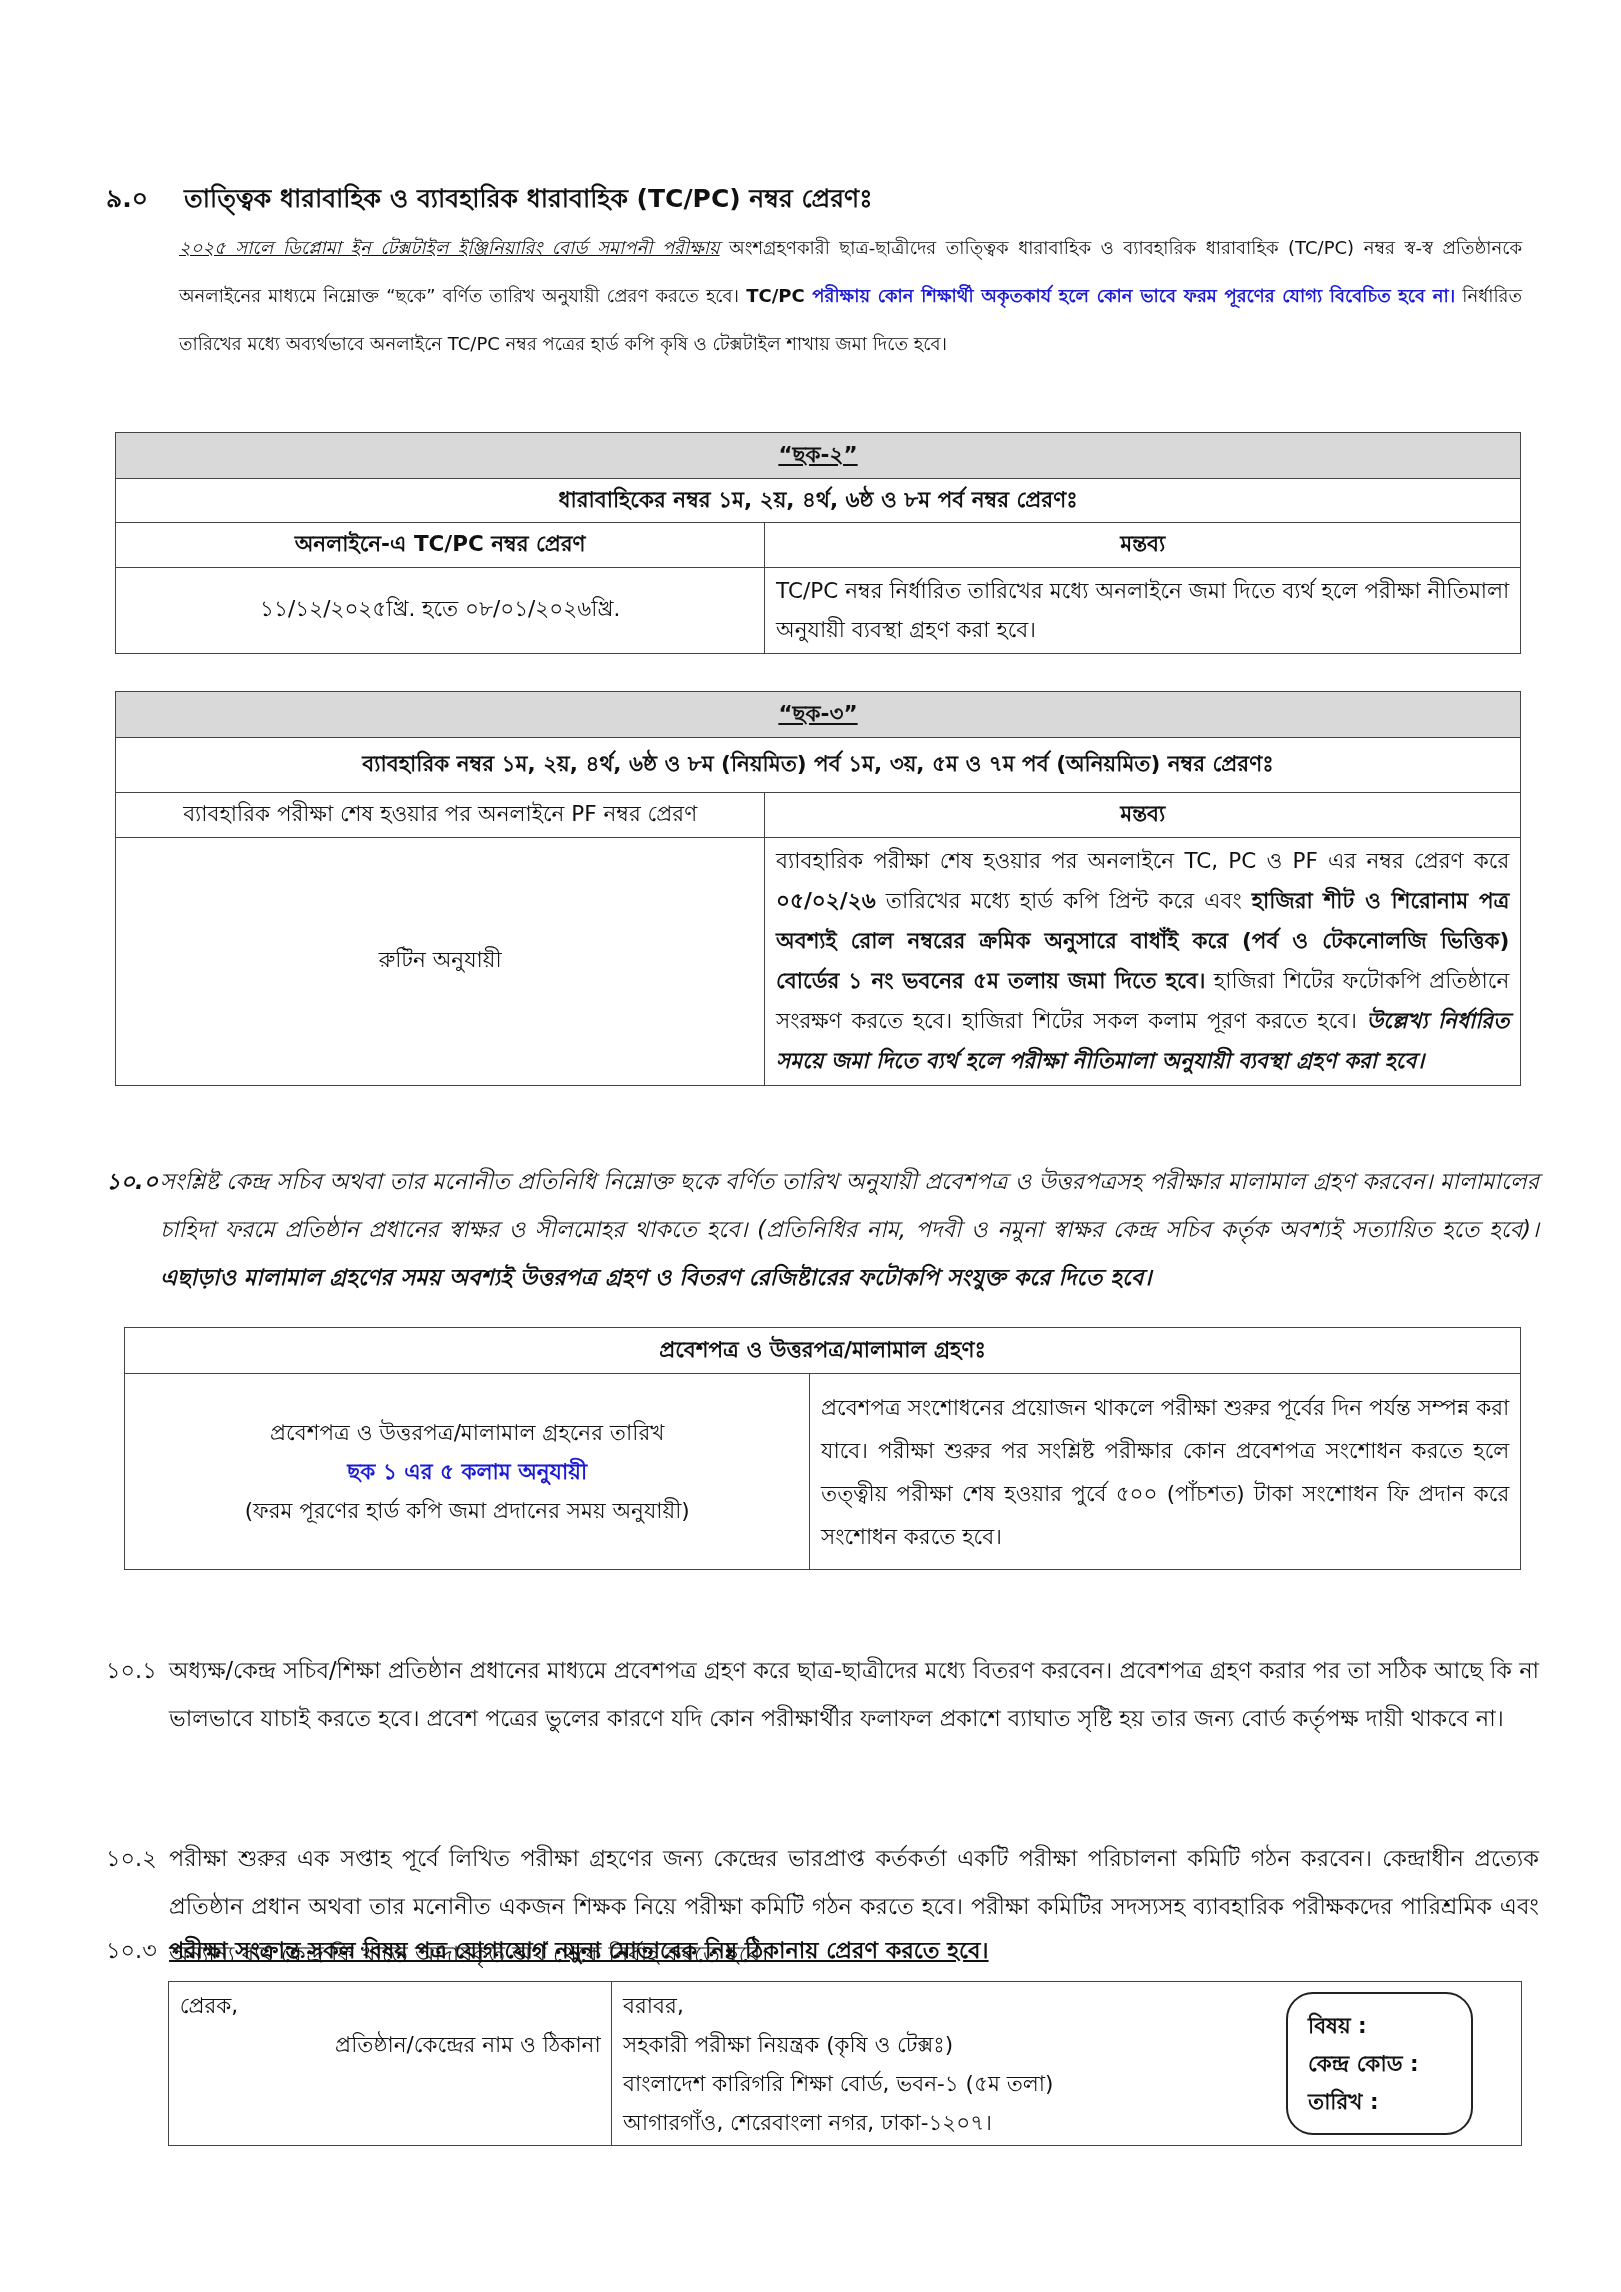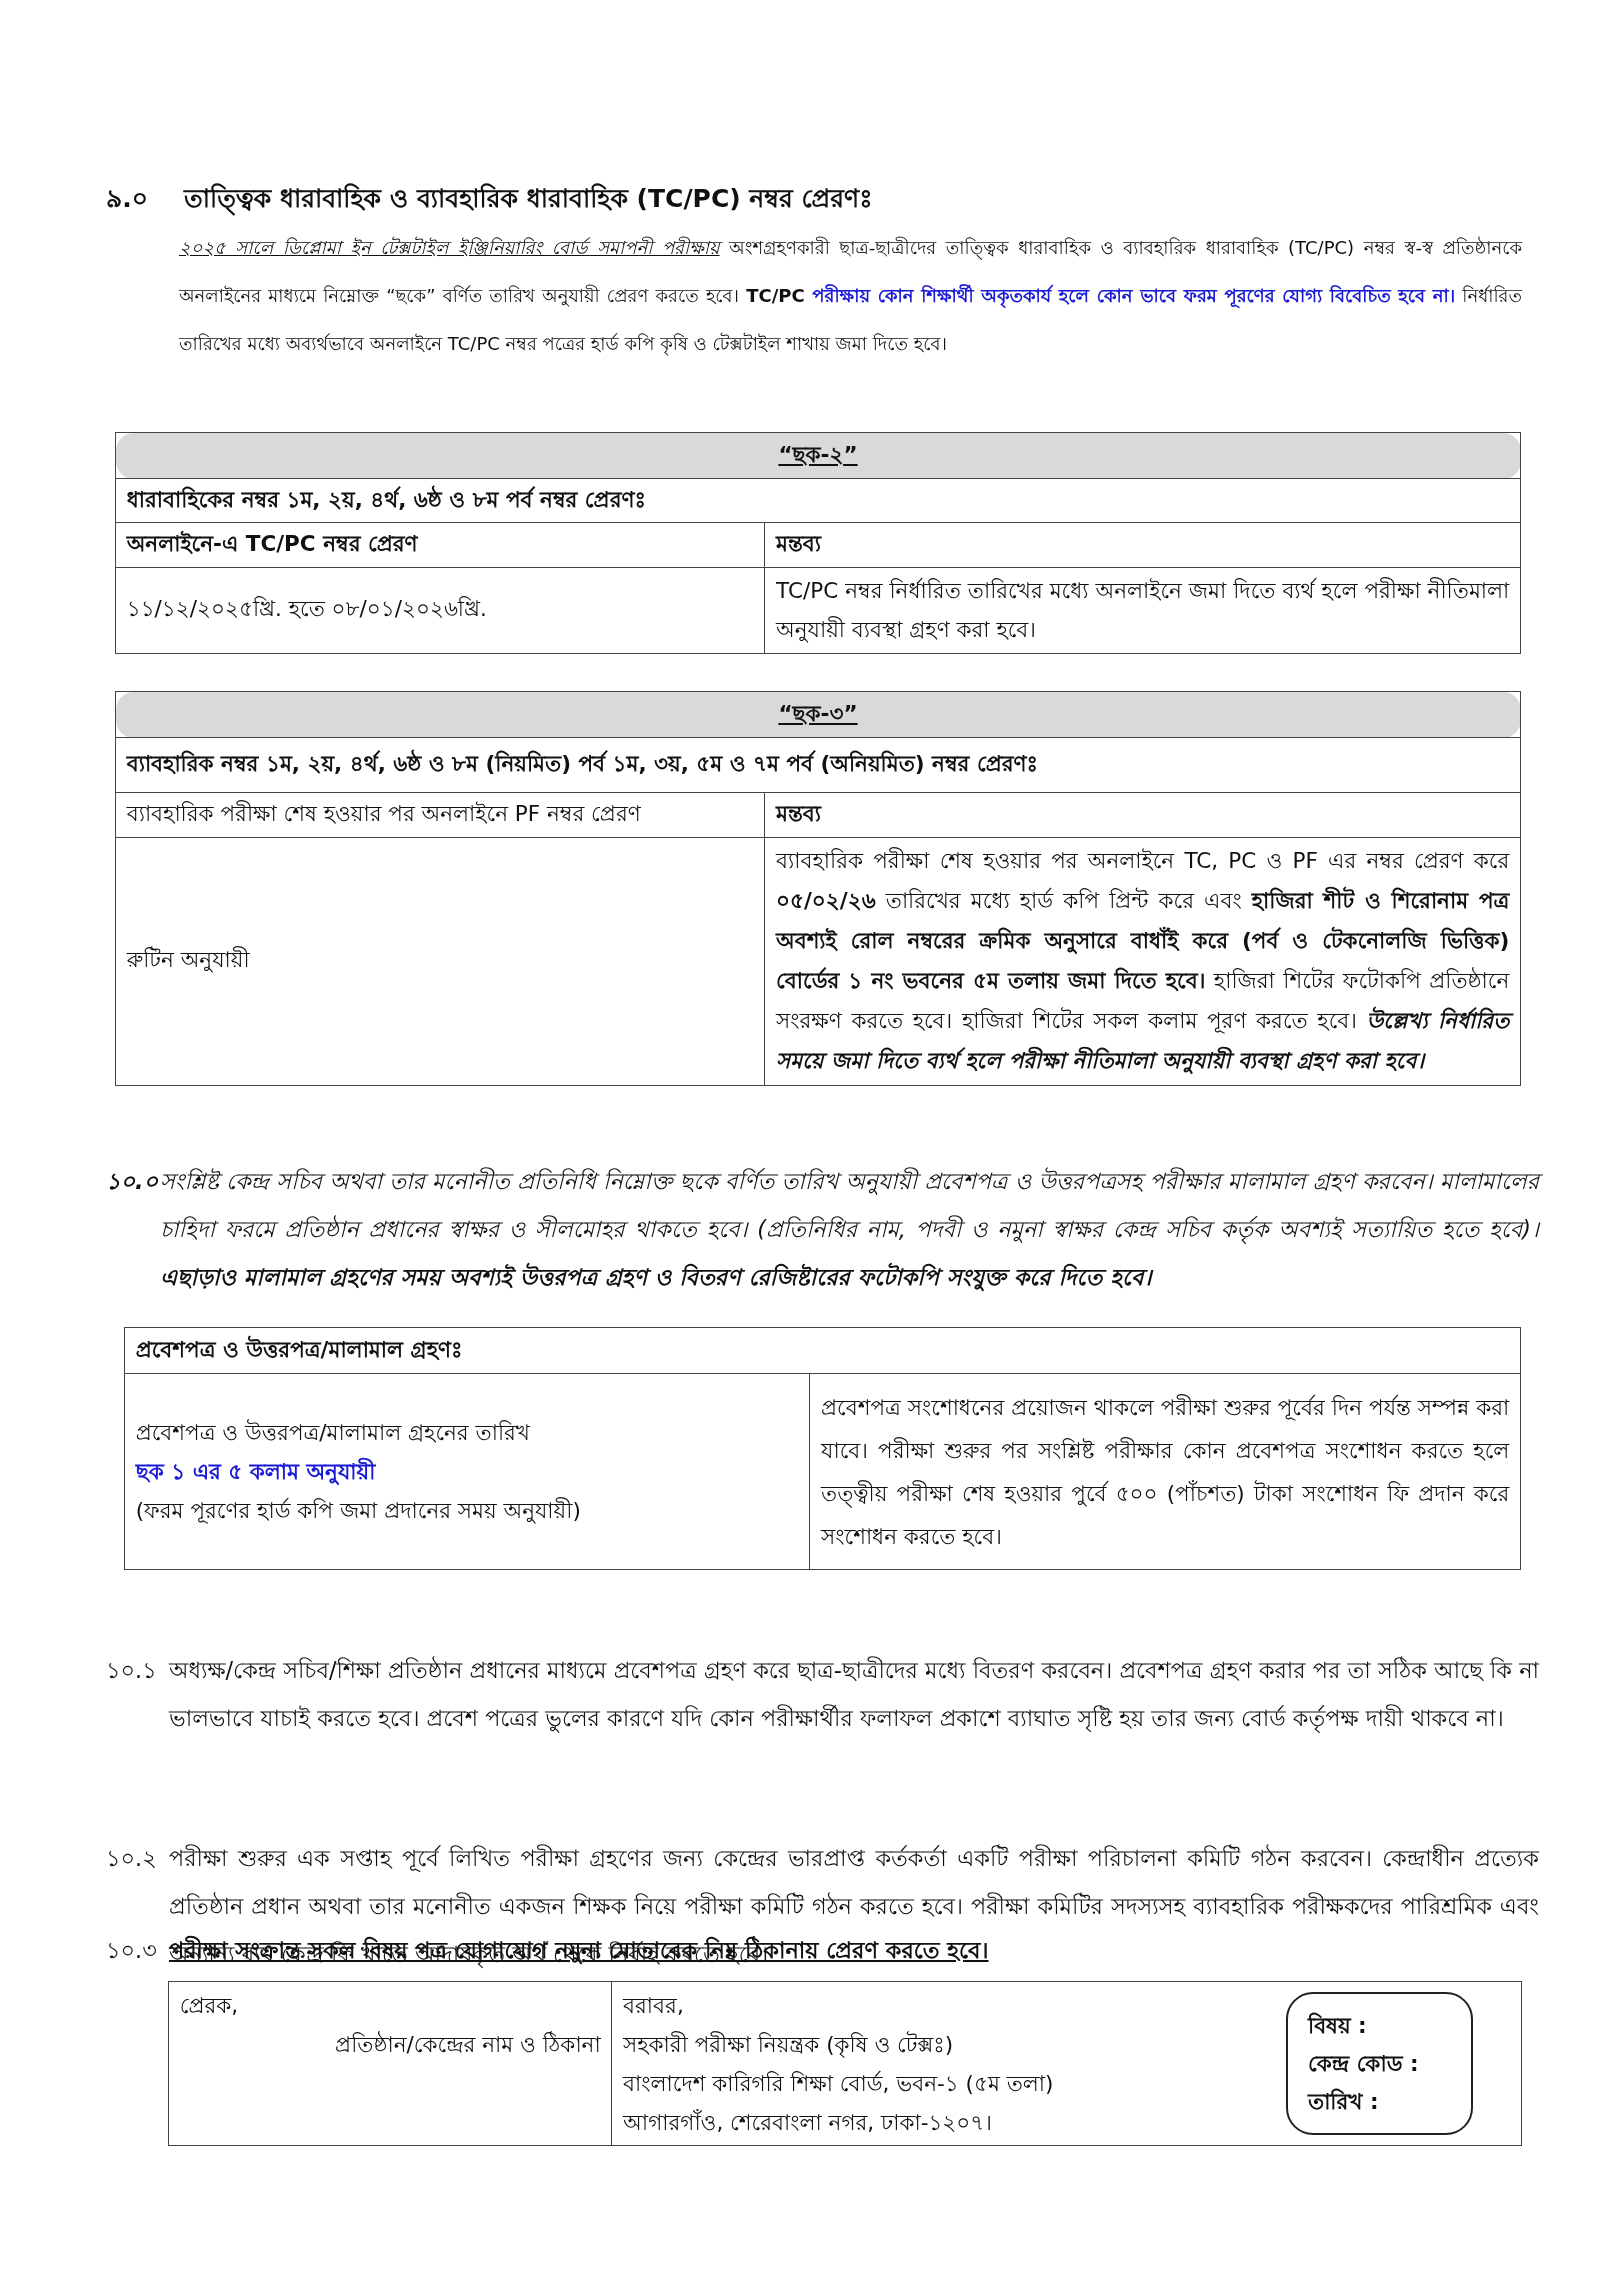--- a/index.html
+++ b/index.html
@@ -6,23 +6,23 @@
   body { width:1622px; height:2293px; position:relative; font-family:"DejaVu Sans", sans-serif; color:#111; font-size:23px; }
   .page { position:absolute; left:0; top:0; width:1622px; height:2293px;padding-left:48px; }
   .sec-head { position:absolute; left:106px; top:179px; font-weight:bold; font-size:25px; display:flex; gap:36px; }
   .para { position:absolute; left:179px; width:1343px; line-height:48px; text-align:justify; font-size:18px; }
   .para .u { text-decoration:underline; font-style:italic; }
   .blue { color:#1a1ad6; font-weight:bold; }
   .b { font-weight:bold; }
   .bi { font-weight:bold; font-style:italic; }
   table.box { position:absolute; border-collapse:collapse; font-size:21.5px; }
   table.box td { border:1.8px solid #444; padding:3.6px 10.7px; }
-  .gray { background:#d9d9d9; text-align:center; font-weight:bold;border-radius:18px; }
+  .gray { background:#d9d9d9; text-align:center; font-weight:bold; }
   .gray span { text-decoration:underline; }
-  .center { text-align:left;margin-top:27px; }
+  .center { text-align:center;margin-top:27px; }
   .num-para { position:absolute; left:106px; width:1433px; font-size:22.4px; line-height:48px; }
   .num-para .n { position:absolute; left:0; top:0; }
   .num-para .t { margin-left:63px; text-align:justify; }
   .rounded { border:2.7px solid #222; border-radius:27px; padding:12.5px 19.7px; font-weight:bold; line-height:38px; width:143px; }
 </style>
 </head>
 <body>
 
 <div class="page">
 

